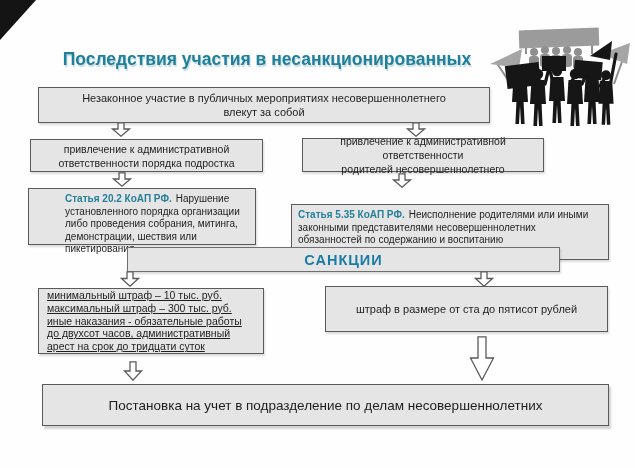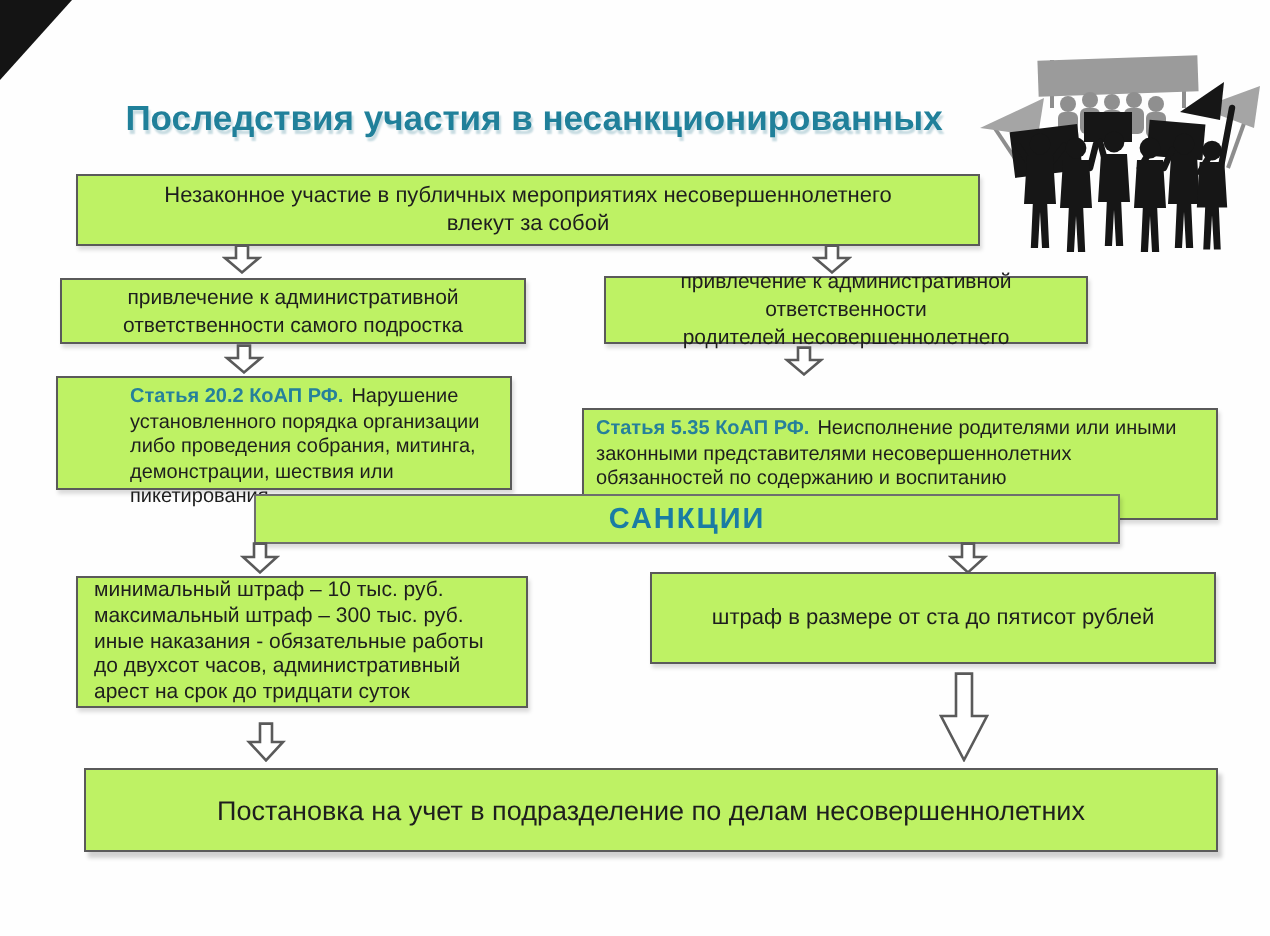--- a/index.html
+++ b/index.html
@@ -19,21 +19,21 @@
 
   
   .title{
     left:44px;top:23px;width:446px;text-align:center;
     font-size:17.5px;font-weight:bold;line-height:26px;
     color:#20809a;text-shadow:1px 2px 1px #c6dbe1;margin-top:23px;
   }
 
   
   .box{
-    background:#bef264;border:1px solid #5a5a5a;
+    background:#e5e5e5;border:1px solid #5a5a5a;
     box-shadow:1px 2px 2px rgba(0,0,0,0.14);
     display:flex;flex-direction:column;justify-content:center;
   }
   .center{align-items:center;text-align:center;}
 
   .intro{left:38px;top:87px;width:452px;height:36px;border-width:1.5px;
          font-size:11px;line-height:14px;}
   .branch-left{left:30px;top:139px;width:233px;height:33px;
          font-size:10.5px;line-height:14px;}
   .branch-right{left:302px;top:138px;width:242px;height:34px;
@@ -42,21 +42,21 @@
   .article{font-size:10px;line-height:12.6px;padding:4px 6px;justify-content:flex-start;}
   .article-left{left:28px;top:188px;width:228px;height:57px;padding-left:36px;}
   .article-right{left:291px;top:204px;width:318px;height:56px;}
   .art-label{color:#26809b;font-weight:bold;margin-right:4px;}
 
   .sanctions-bar{left:127px;top:247px;width:433px;height:25px;border-color:#6e6e6e;
          font-size:14.5px;font-weight:bold;letter-spacing:1px;color:#1a7ca4;}
 
   .sanction-left{left:38px;top:288px;width:226px;height:66px;
          font-size:10.5px;line-height:12.9px;padding:4px 8px;justify-content:center;}
-  .sanction-left span{display:block;}
+  .sanction-left span{display:block;text-decoration:underline;}
   .sanction-right{left:325px;top:286px;width:283px;height:46px;border-width:1.5px;
          font-size:11px;}
 
   .outcome{left:42px;top:384px;width:567px;height:42px;border-width:1.5px;
          font-size:13.5px;box-shadow:2px 3px 2px rgba(0,0,0,0.18);}
 
   .arrow{position:absolute;}
   svg{display:block;}
 </style>
 </head>
@@ -135,21 +135,21 @@
     </svg>
 </div>
 <div class="arrow" style="left:406px;top:122px;">
   <svg width="20" height="15" viewBox="0 0 20 15">
       <path d="M7 0.8 H13 V7 H18.5 L10 14.2 L1.5 7 H7 Z" fill="#fff" stroke="#5a5a5a" stroke-width="1.3"></path>
     </svg>
 </div>
 
 <div class="abs box center branch-left">
   <div>привлечение к административной</div>
-  <div>ответственности самого подростка</div>
+  <div>ответственности порядка подростка</div>
 </div>
 <div class="abs box center branch-right">
   <div>привлечение к административной ответственности</div>
   <div>родителей несовершеннолетнего</div>
 </div>
 
 <div class="arrow" style="left:112px;top:172px;">
   <svg width="20" height="15" viewBox="0 0 20 15">
       <path d="M7 0.8 H13 V7 H18.5 L10 14.2 L1.5 7 H7 Z" fill="#fff" stroke="#5a5a5a" stroke-width="1.3"></path>
     </svg>

